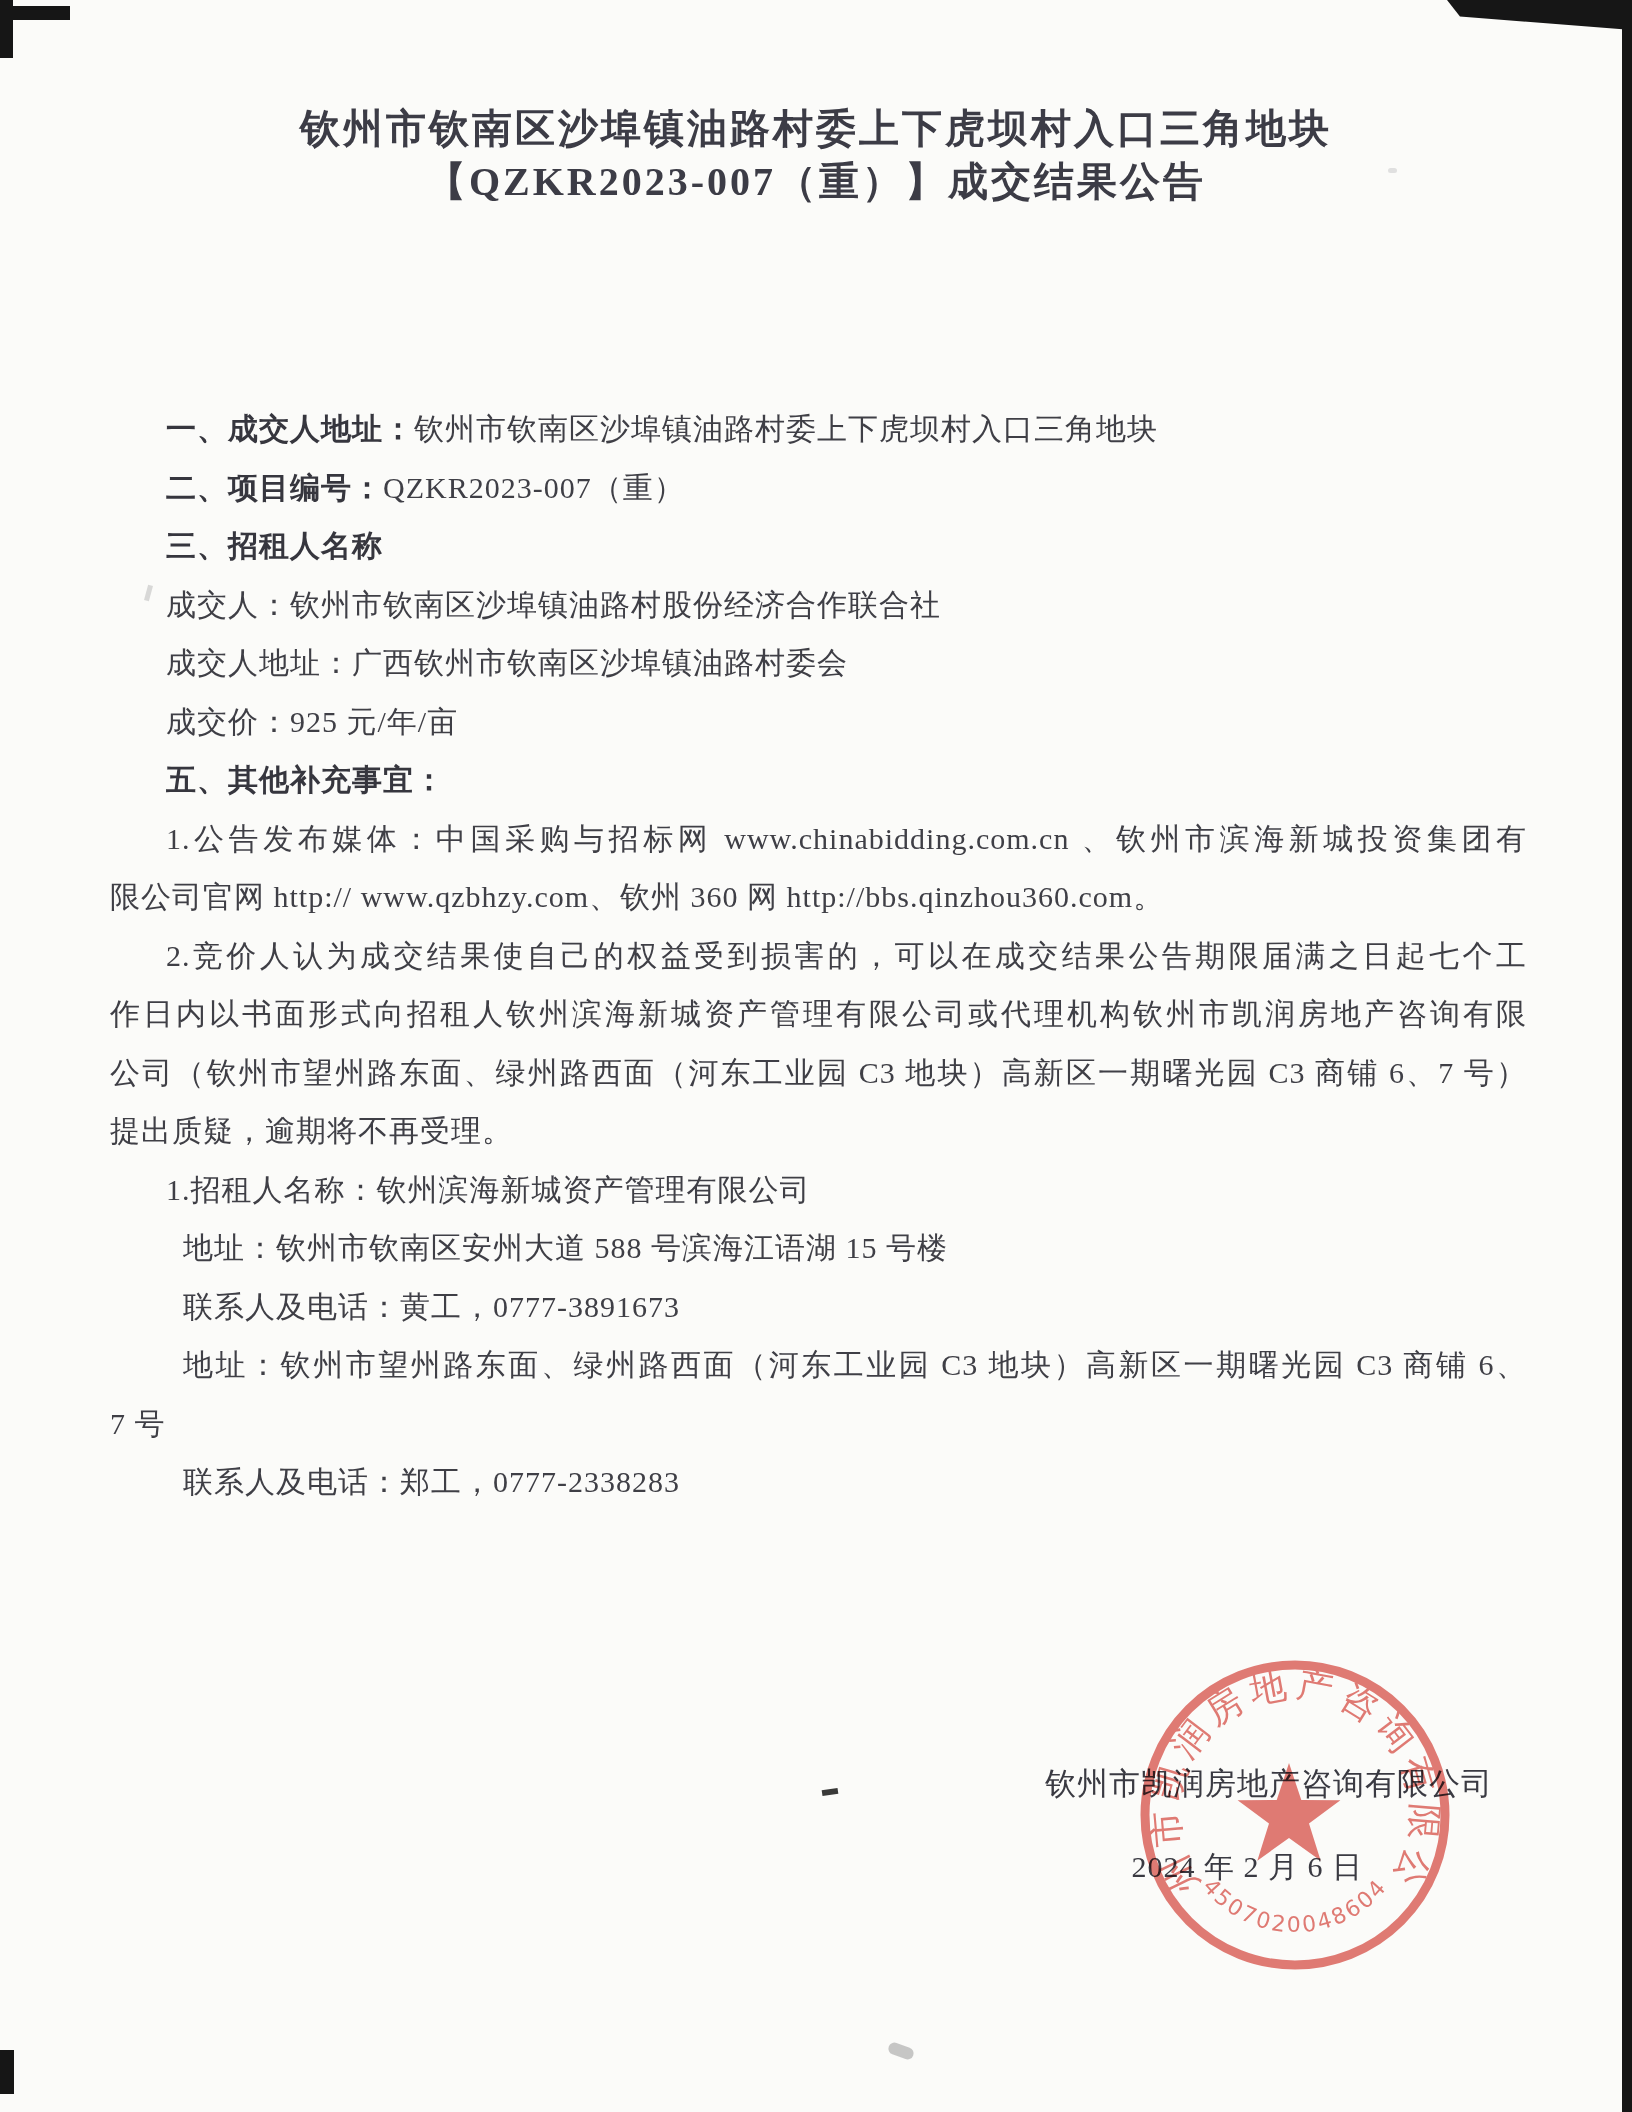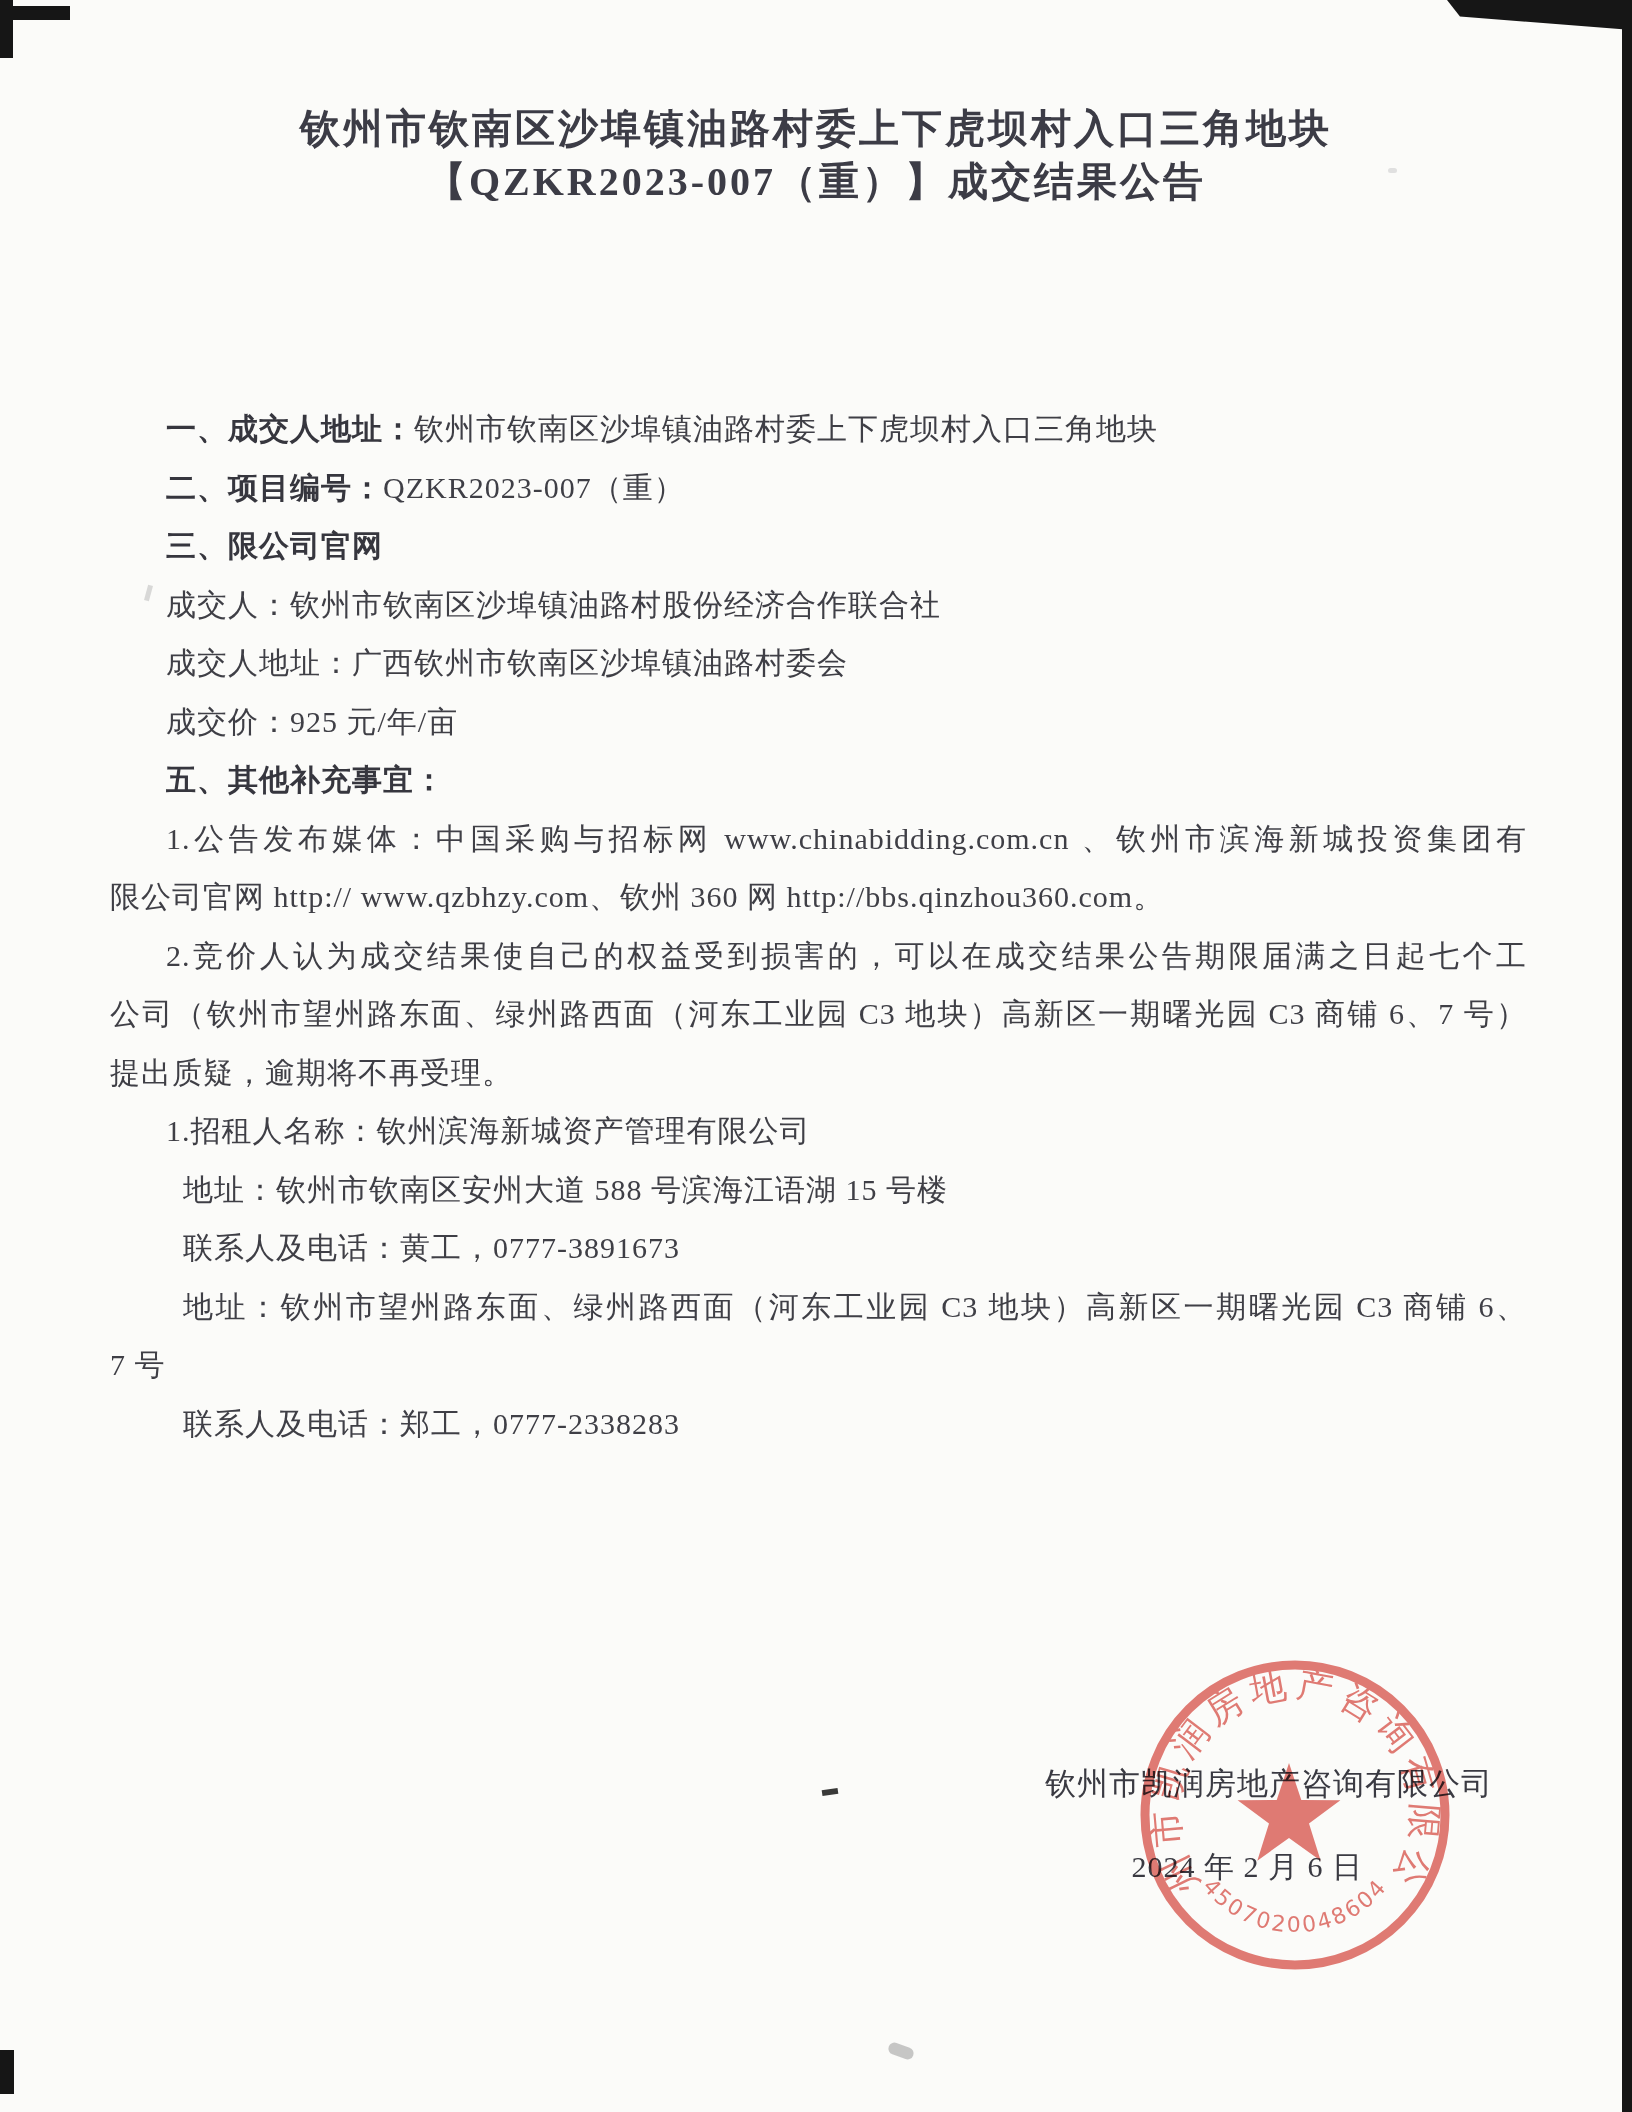--- a/index.html
+++ b/index.html
@@ -66,28 +66,29 @@
 <div class="page">
 
   <div class="title-block">
     <div class="title-line">钦州市钦南区沙埠镇油路村委上下虎坝村入口三角地块</div>
     <div class="title-line">【QZKR2023-007（重）】成交结果公告</div>
   </div>
 
   <div class="document-body">
       <div class="para indent"><span class="bold">一、成交人地址：</span><span>钦州市钦南区沙埠镇油路村委上下虎坝村入口三角地块</span></div>
       <div class="para indent"><span class="bold">二、项目编号：</span><span>QZKR2023-007（重）</span></div>
-      <div class="para indent"><span class="bold">三、限公司官网</span></div>
+      <div class="para indent"><span class="bold">三、招租人名称</span></div>
       <div class="para indent"><span>成交人：钦州市钦南区沙埠镇油路村股份经济合作联合社</span></div>
       <div class="para indent"><span>成交人地址：广西钦州市钦南区沙埠镇油路村委会</span></div>
       <div class="para indent"><span>成交价：925 元/年/亩</span></div>
       <div class="para indent"><span class="bold">五、其他补充事宜：</span></div>
       <div class="para indent stretch"><span>1.公告发布媒体：中国采购与招标网 www.chinabidding.com.cn 、钦州市滨海新城投资集团有</span></div>
       <div class="para flush"><span>限公司官网 http:// www.qzbhzy.com、钦州 360 网 http://bbs.qinzhou360.com。</span></div>
       <div class="para indent stretch"><span>2.竞价人认为成交结果使自己的权益受到损害的，可以在成交结果公告期限届满之日起七个工</span></div>
+      <div class="para flush stretch"><span>作日内以书面形式向招租人钦州滨海新城资产管理有限公司或代理机构钦州市凯润房地产咨询有限</span></div>
       <div class="para flush stretch"><span>公司（钦州市望州路东面、绿州路西面（河东工业园 C3 地块）高新区一期曙光园 C3 商铺 6、7 号）</span></div>
       <div class="para flush"><span>提出质疑，逾期将不再受理。</span></div>
       <div class="para indent"><span>1.招租人名称：钦州滨海新城资产管理有限公司</span></div>
       <div class="para sub"><span>地址：钦州市钦南区安州大道 588 号滨海江语湖 15 号楼</span></div>
       <div class="para sub"><span>联系人及电话：黄工，0777-3891673</span></div>
       <div class="para sub stretch"><span>地址：钦州市望州路东面、绿州路西面（河东工业园 C3 地块）高新区一期曙光园 C3 商铺 6、</span></div>
       <div class="para flush"><span>7 号</span></div>
       <div class="para sub"><span>联系人及电话：郑工，0777-2338283</span></div>
     </div>
 

